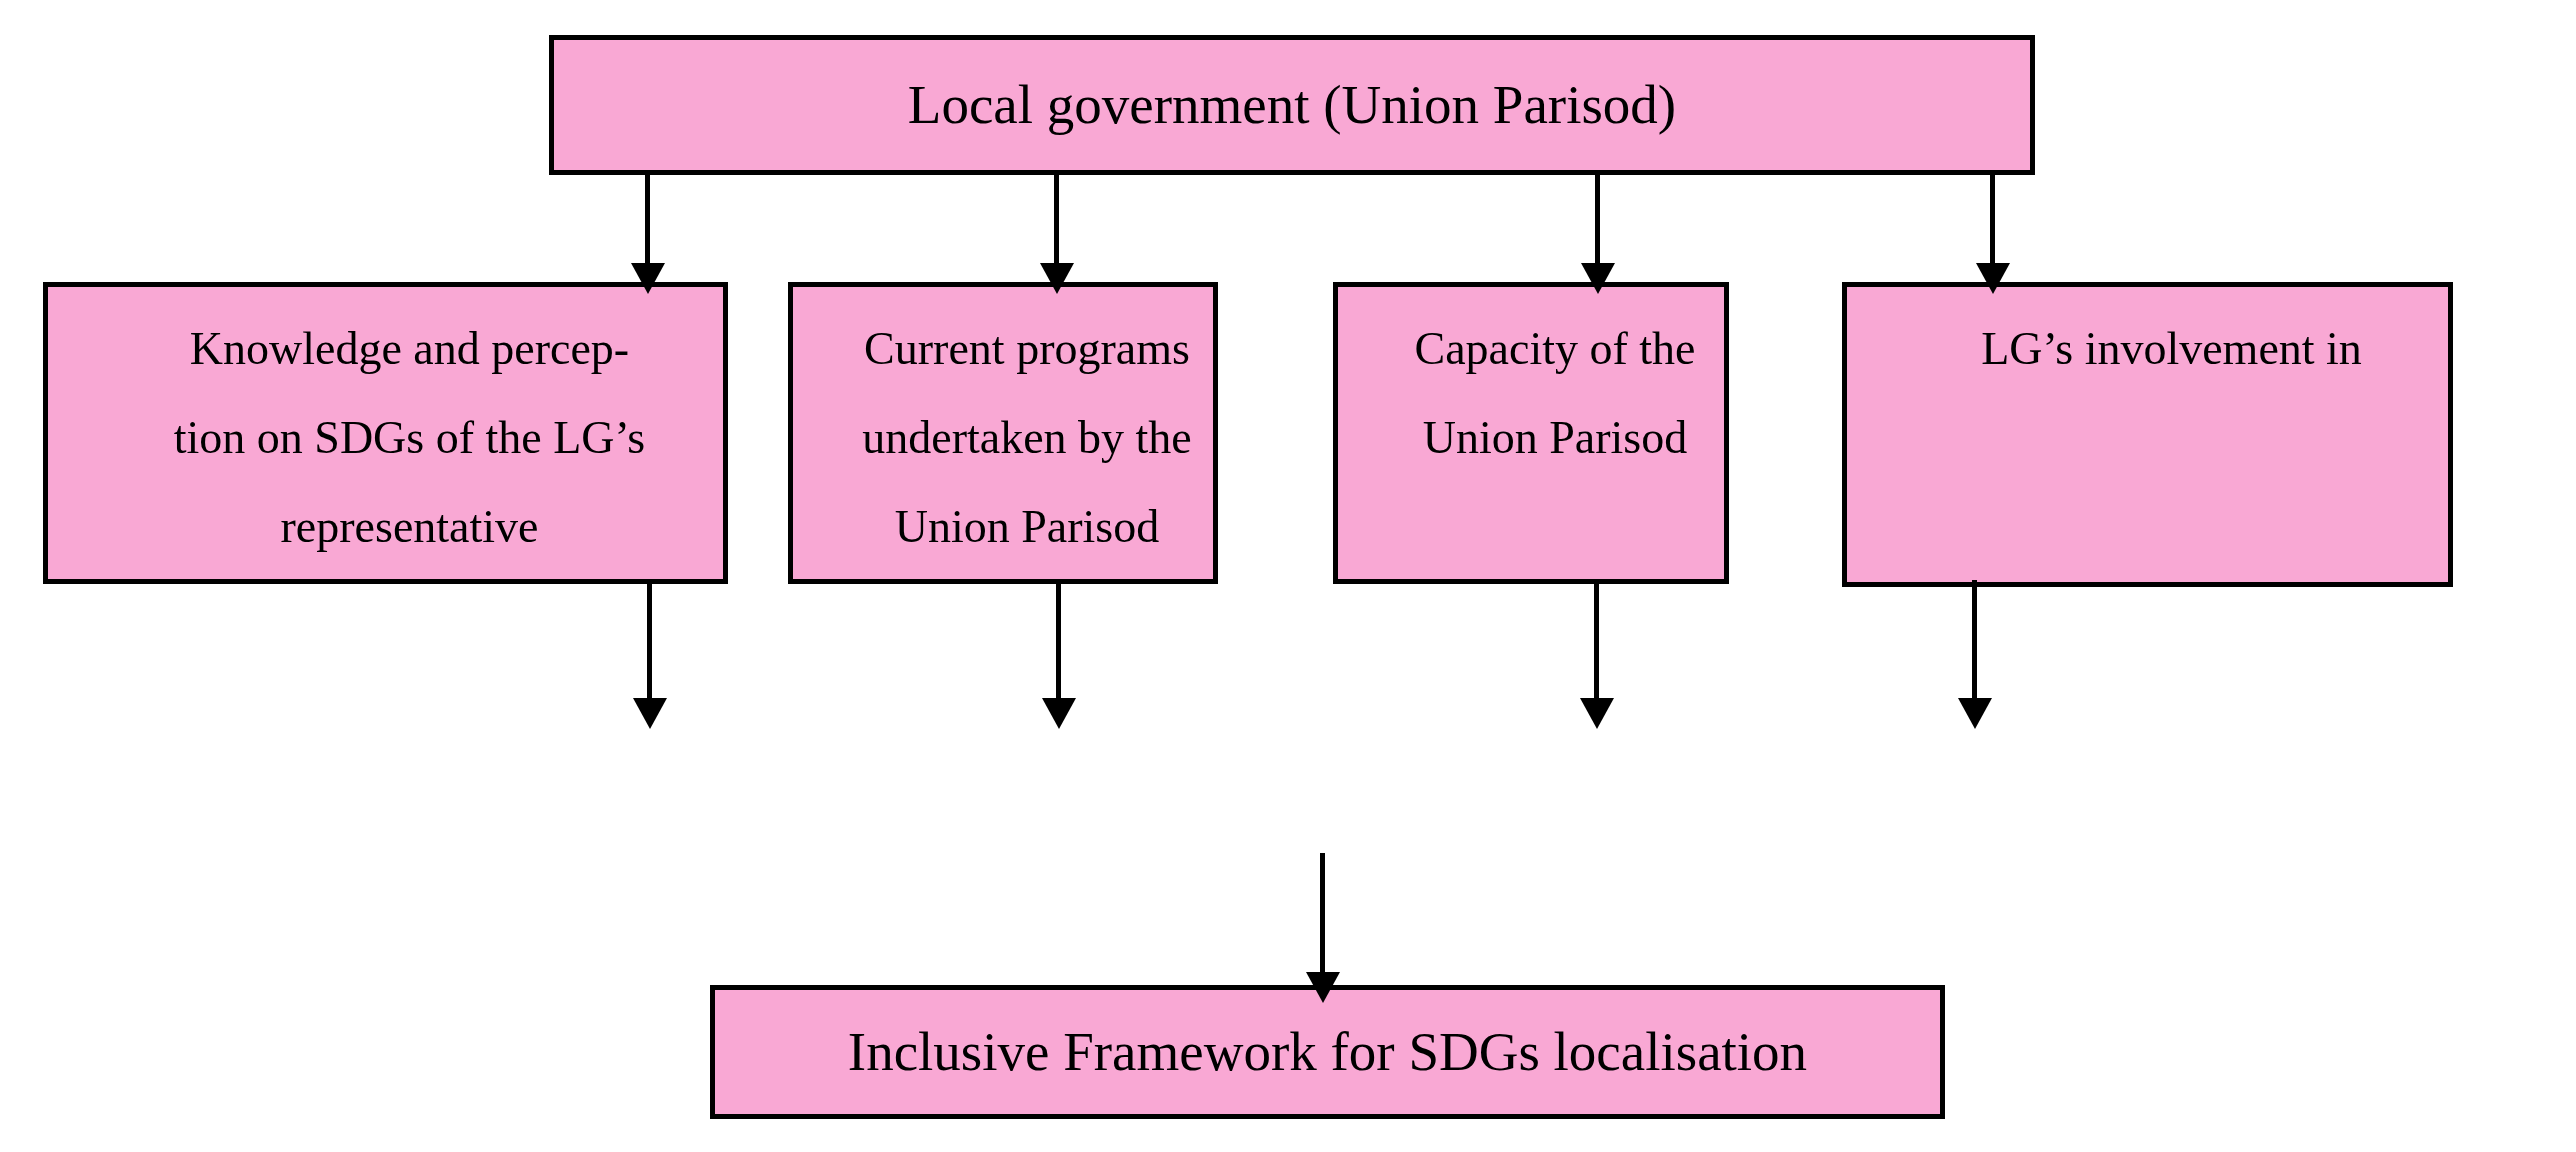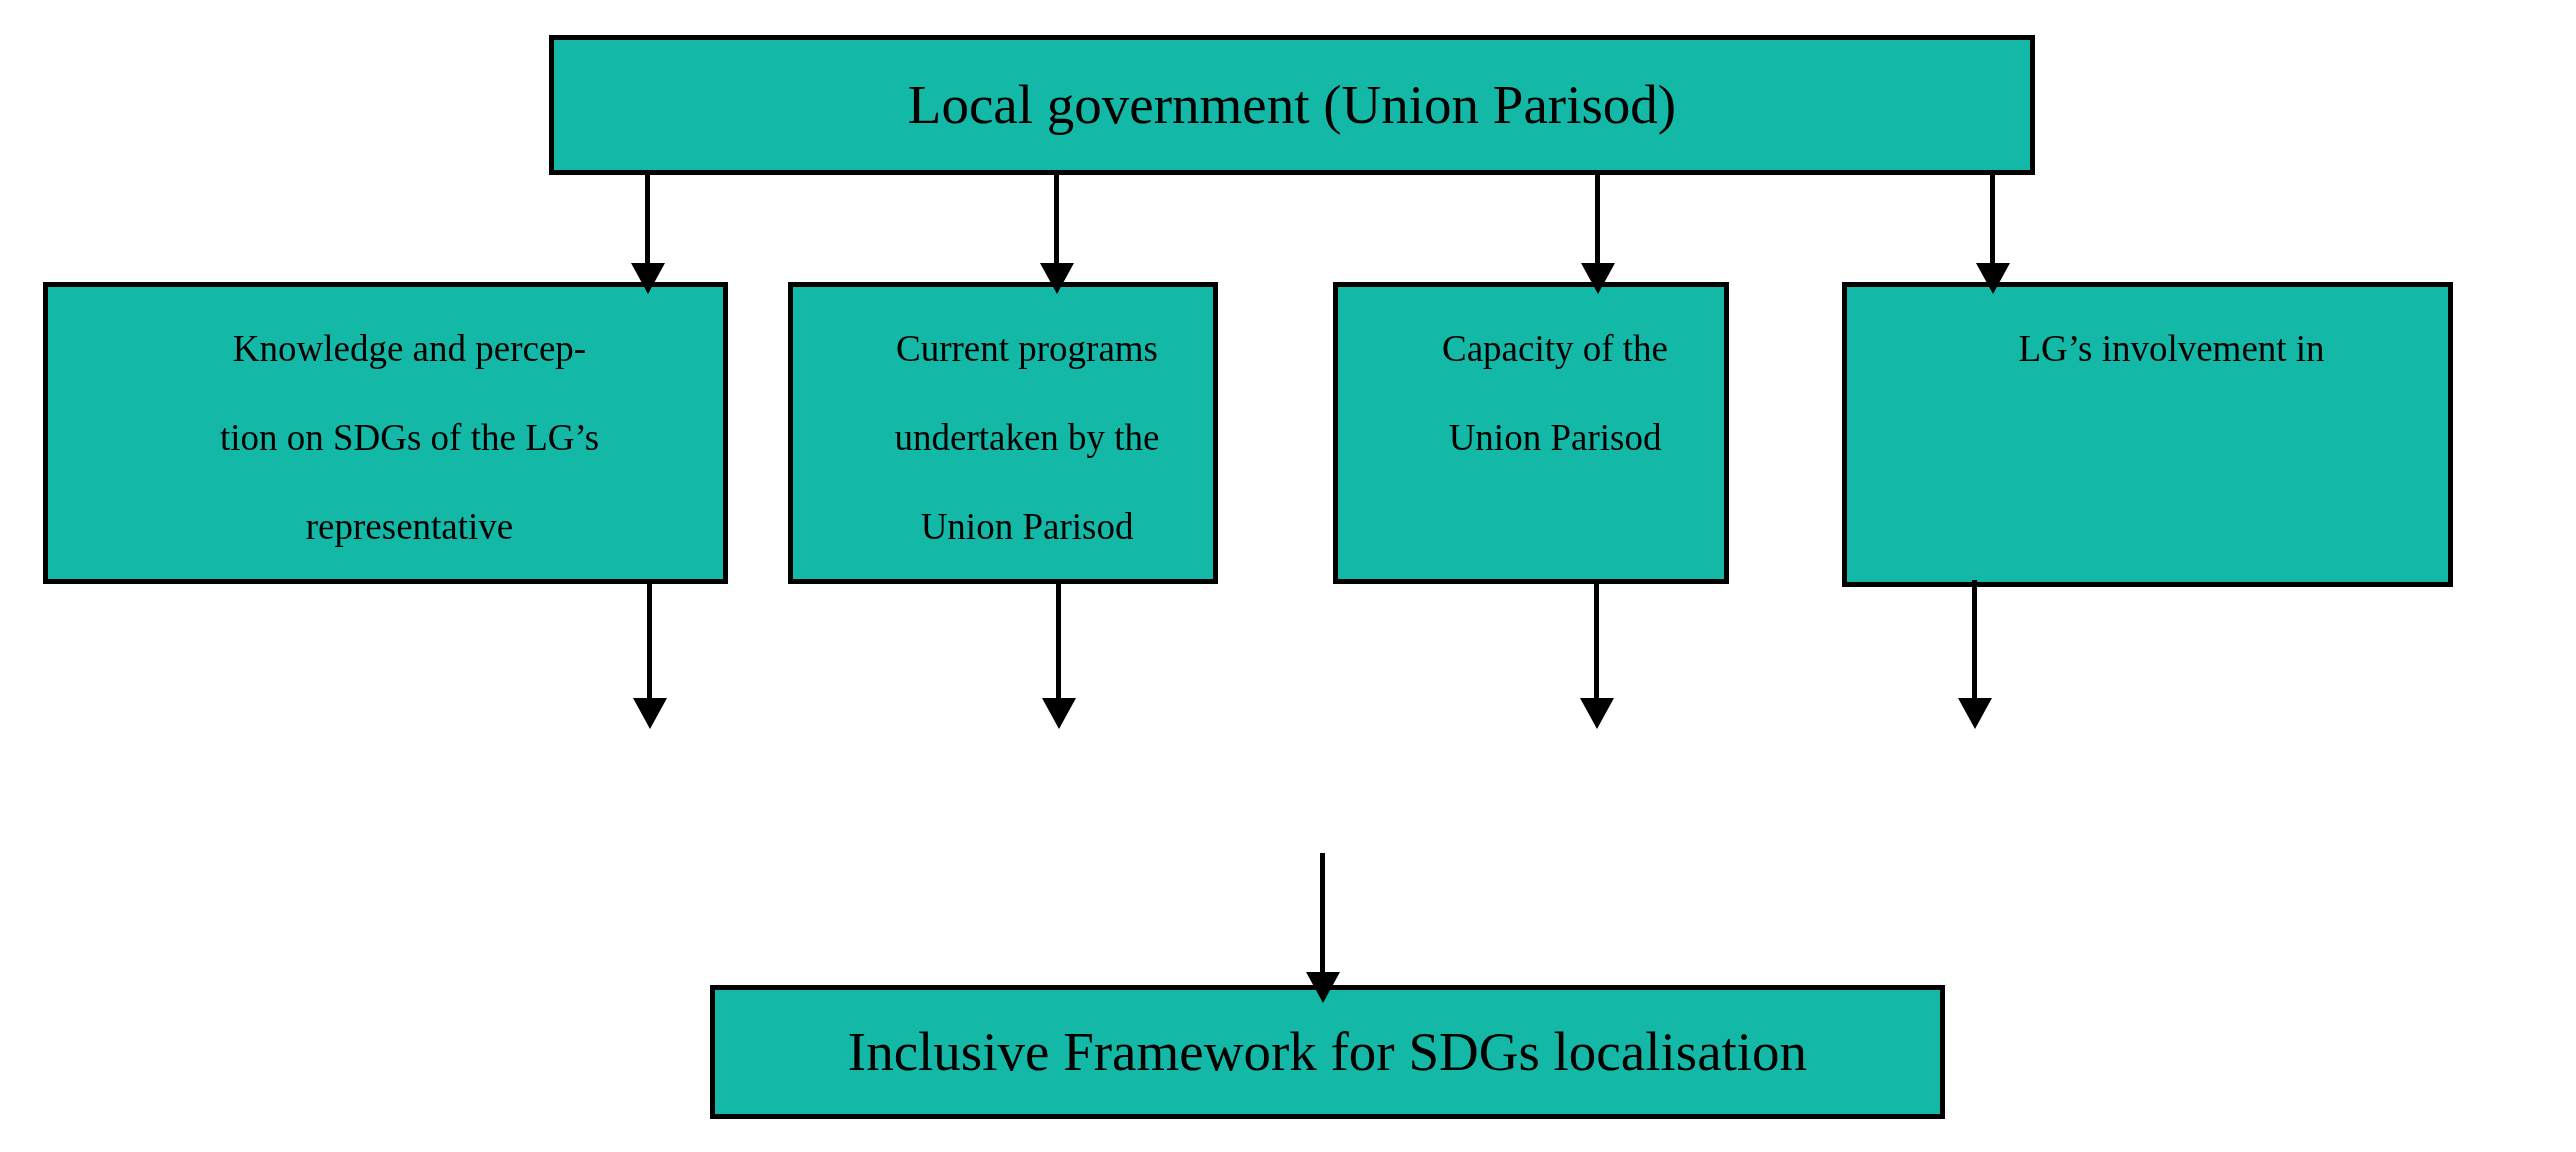--- a/index.html
+++ b/index.html
@@ -9,40 +9,40 @@
     height: 1153px;
     background: #ffffff;
     font-family: "Liberation Serif", "DejaVu Serif", serif;
     color: #000000;
     overflow: hidden;
   }
   .node {
     position: absolute;
     box-sizing: border-box;
     border: 5.9px solid #000000;
-    background: #14b8a6;
+    background: #f9a8d4;
     z-index: 1;
   }
   .node.center {
     display: flex;
     align-items: center;
     justify-content: center;
     text-align: center;
   }
   .node .label {
     font-size: 55px;
     line-height: 1.1;
     white-space: nowrap;
   }
   .node.multiline {
     padding-top: 17px;
     text-align: center;
   }
   .node.multiline .ln {
-    font-size: 37px;
+    font-size: 46px;
     line-height: 89px;
     white-space: nowrap;
     padding-left: 48px;
   }
   
   .n-top      { left: 549px;  top: 35px;   width: 1486px; height: 140px; }
   .n-know     { left: 43px;   top: 282px;  width: 685px; height: 302px; }
   .n-prog     { left: 788px; top: 282px;  width: 430px;  height: 302px; }
   .n-cap      { left: 1333px; top: 282px;  width: 396px;  height: 302px; }
   .n-inv      { left: 1842px; top: 282px;  width: 611px;  height: 305px; }

